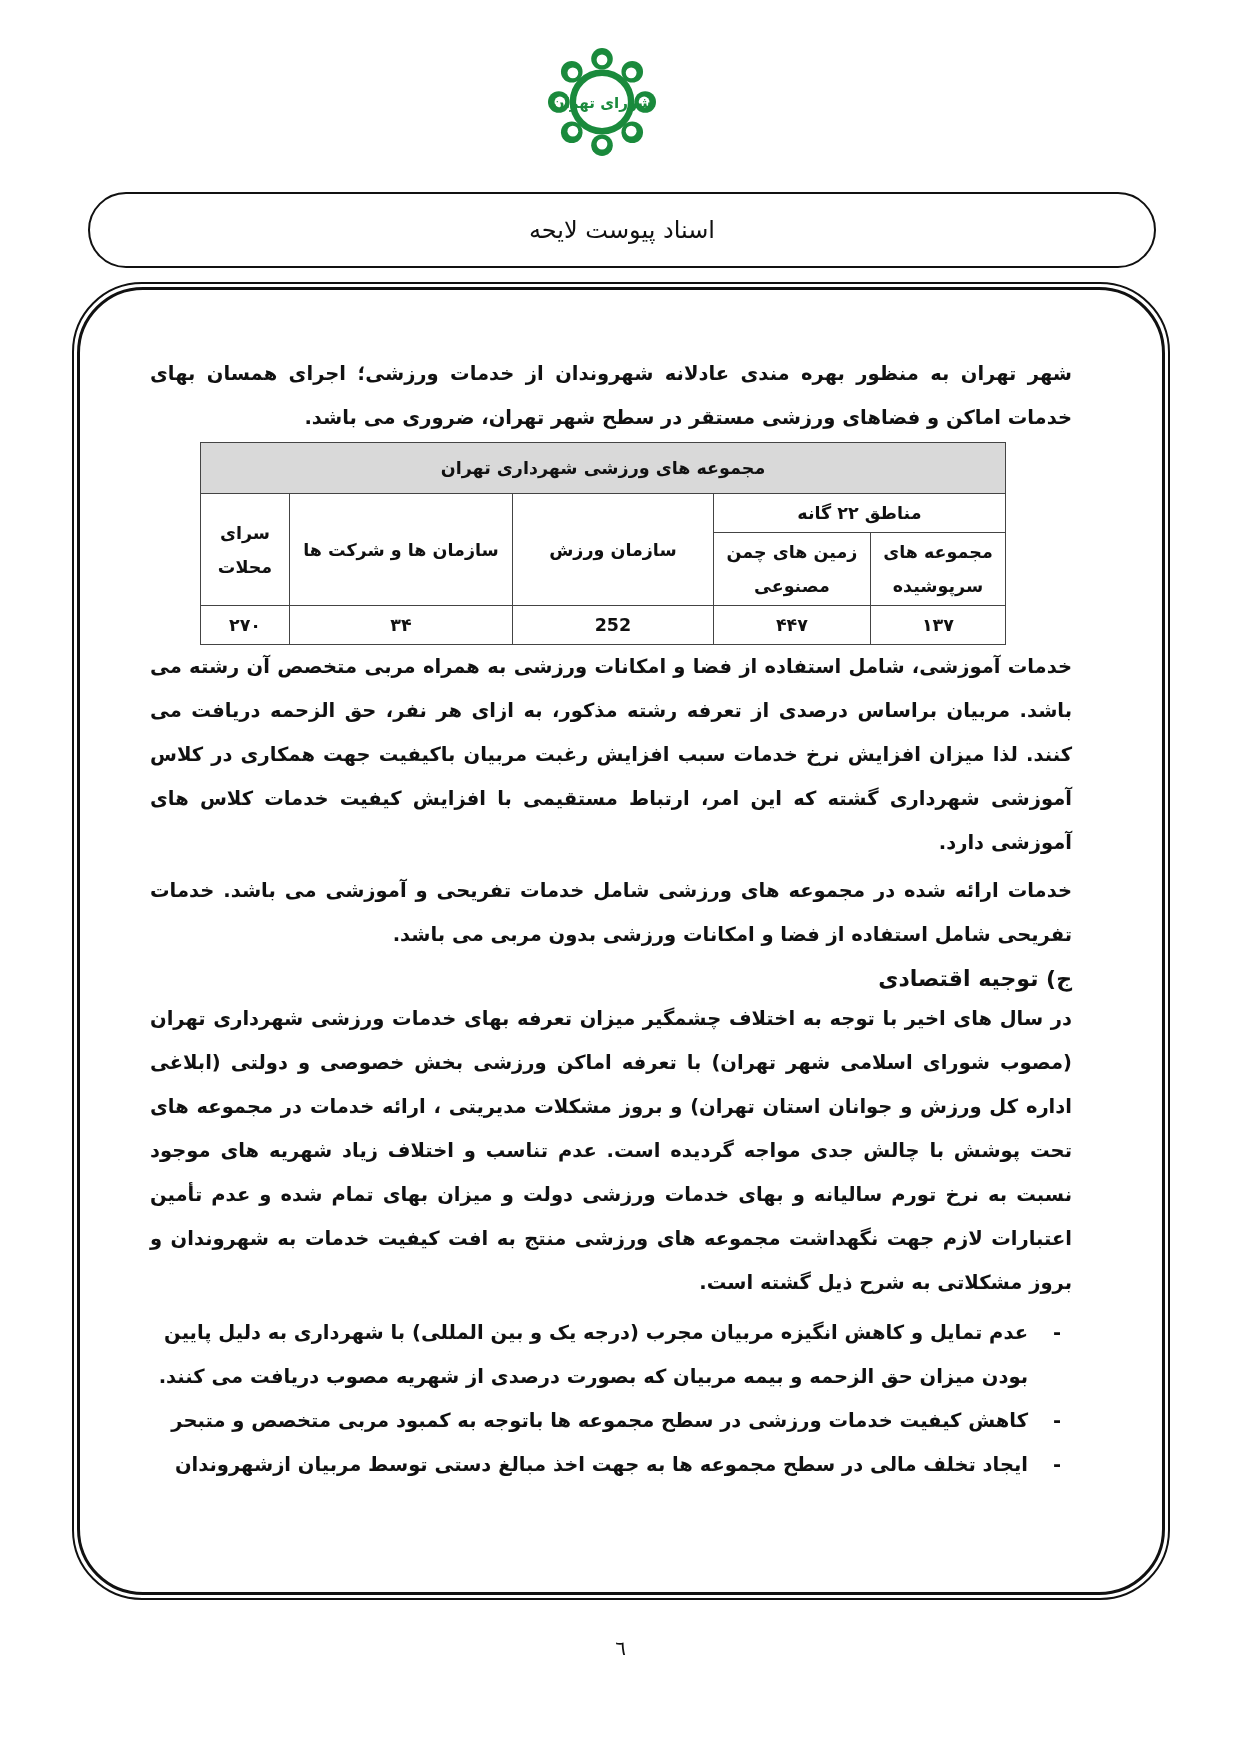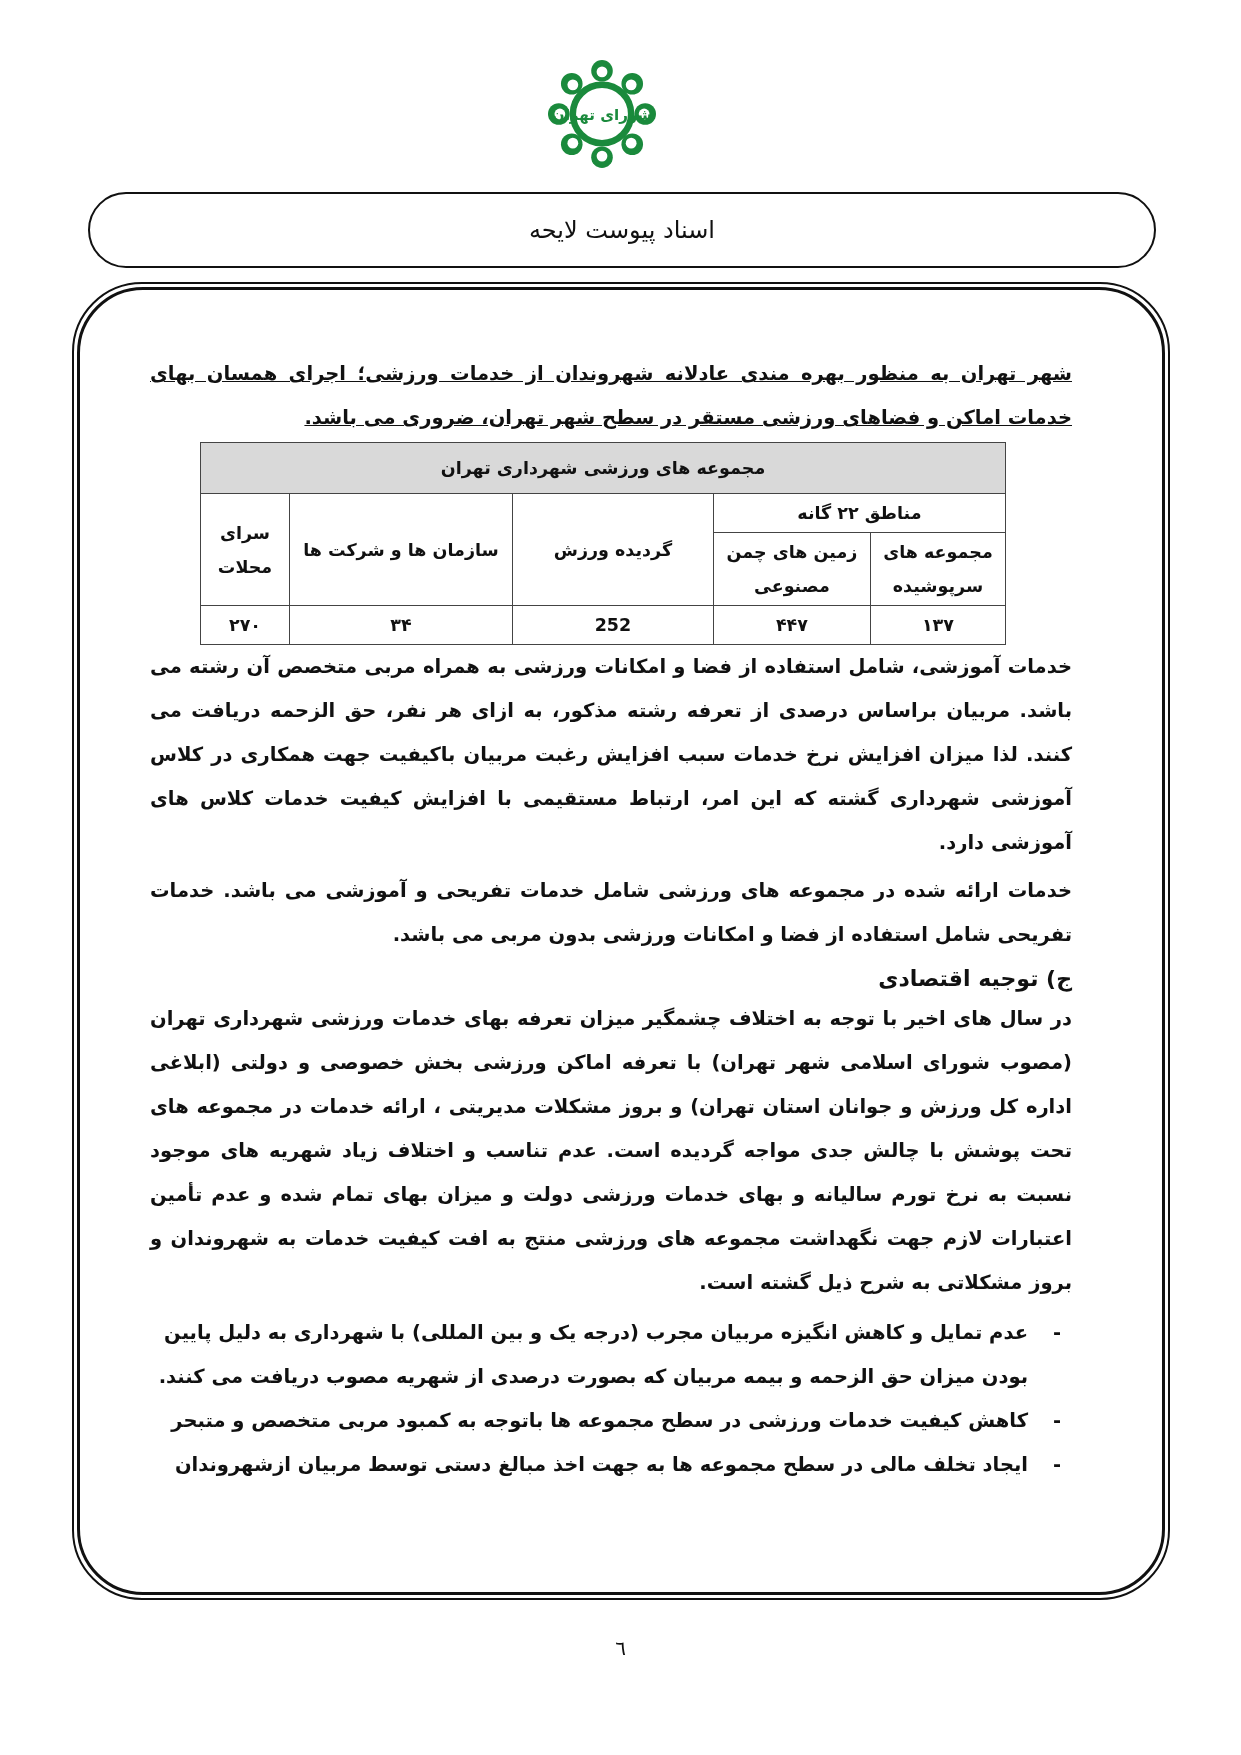--- a/index.html
+++ b/index.html
@@ -1,40 +1,40 @@
 <!DOCTYPE html>
 <html><head>
   <meta charset="utf-8">
   <style>
     html, body { margin: 0; padding: 0; background: #ffffff; }
     body {
       width: 1241px; height: 1755px; position: relative; overflow: hidden;
       font-family: "DejaVu Sans", sans-serif; color: #111;
     }
-    .logo { position: absolute; left: 548px; top: 60px; width: 108px; height: 108px; }
+    .logo { position: absolute; left: 548px; top: 48px; width: 108px; height: 108px; }
     .title-box {
       position: absolute; left: 88px; top: 192px; width: 1068px; height: 76px;
       border: 2px solid #111; border-radius: 40px; box-sizing: border-box;
       display: flex; align-items: center; justify-content: center;
     }
     .title-box span { font-family: "DejaVu Sans", sans-serif; font-weight: normal; font-size: 24px; direction: rtl; }
     .frame-outer {
       position: absolute; left: 72px; top: 282px; width: 1098px; height: 1318px;
       border: 2px solid #111; border-radius: 70px; box-sizing: border-box;
     }
     .frame-inner {
       position: absolute; left: 77px; top: 287px; width: 1088px; height: 1308px;
       border: 3px solid #111; border-radius: 66px; box-sizing: border-box;
     }
     .content {
       position: absolute; left: 150px; top: 352px; width: 922px;
       direction: rtl; text-align: justify; font-weight: bold; font-size: 19.5px;
     }
     .para { line-height: 44px; margin: 0; text-align-last: right; }
-    .intro { margin-bottom: 2px; text-decoration: underline; }
+    .intro { margin-bottom: 2px; }
     table.sport {
       width: 806px; margin: 0 auto 0 0; margin-right: 66px; border-collapse: collapse;
       font-size: 17.5px; font-weight: bold; direction: rtl; text-align: center;
     }
     table.sport td { border: 1.5px solid #444; line-height: 34px; padding: 2px 6px; text-align: center; }
     table.sport td.caption { background: #d9d9d9; height: 46px; }
     .heading { font-size: 22px; font-weight: bold; line-height: 36px; margin: 4px 0 0 0; }
     ul.bullets { list-style: none; margin: 6px 0 0 0; padding: 0; }
     ul.bullets li { position: relative; padding-right: 44px; line-height: 44px; text-align: right; }
     ul.bullets li .dash { position: absolute; right: 0; top: 0; width: 30px; text-align: center; }
@@ -85,21 +85,21 @@
 <div class="content">
   <p class="para intro">شهر تهران به منظور بهره مندی عادلانه شهروندان از خدمات ورزشی؛ اجرای همسان بهای خدمات اماکن و فضاهای ورزشی مستقر در سطح شهر تهران، ضروری می باشد.</p>
 
   <table class="sport">
     <tbody>
         <tr>
       <td class="caption" colspan="5">مجموعه های ورزشی شهرداری تهران</td>
     </tr>
     <tr>
       <td colspan="2">مناطق ۲۲ گانه</td>
-      <td rowspan="2" style="width:170px">گردیده ورزش</td>
+      <td rowspan="2" style="width:170px">سازمان ورزش</td>
       <td rowspan="2" style="width:190px">سازمان ها و شرکت ها</td>
       <td rowspan="2" style="width:68px">سرای محلات</td>
     </tr>
     <tr>
       <td style="width:110px">مجموعه های سرپوشیده</td>
       <td style="width:130px">زمین های چمن مصنوعی</td>
     </tr>
     <tr>
       <td>۱۳۷</td>
       <td>۴۴۷</td>

